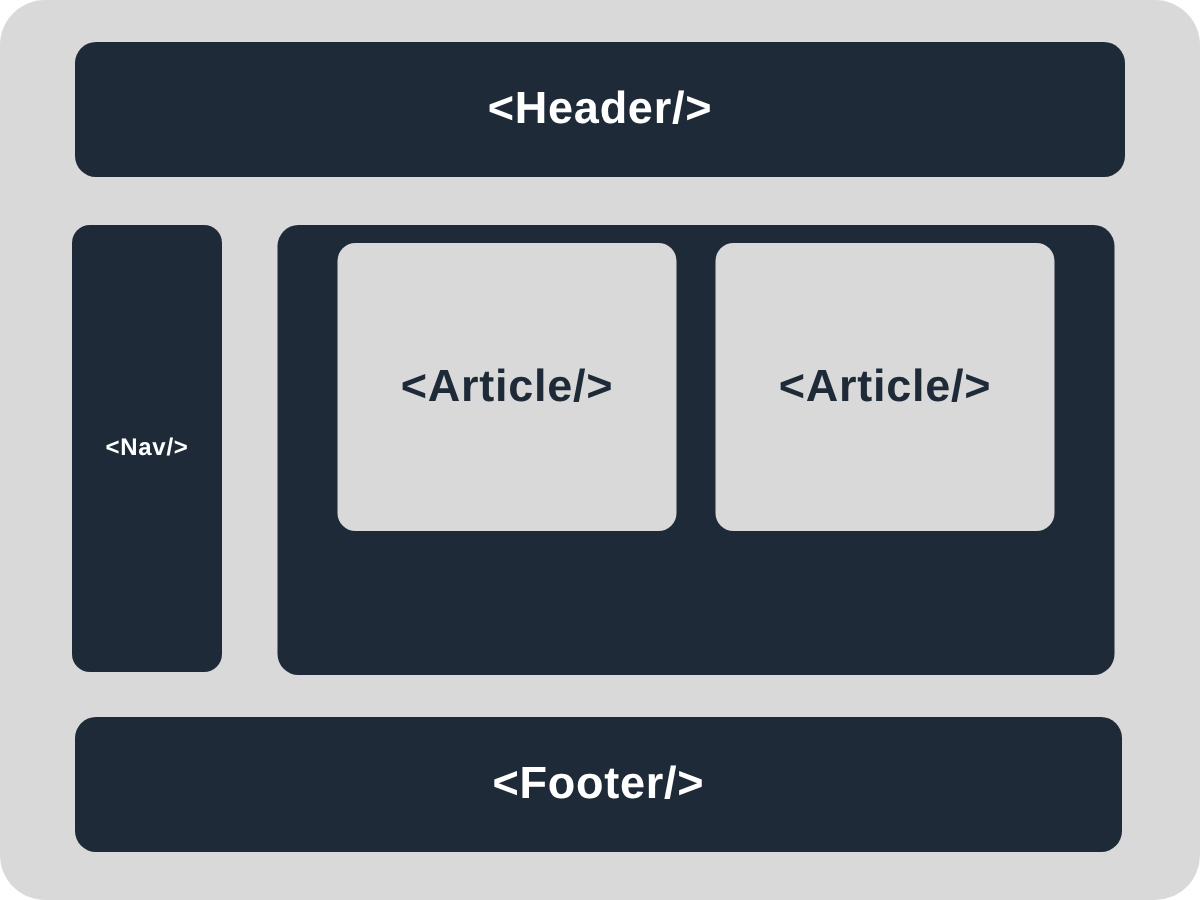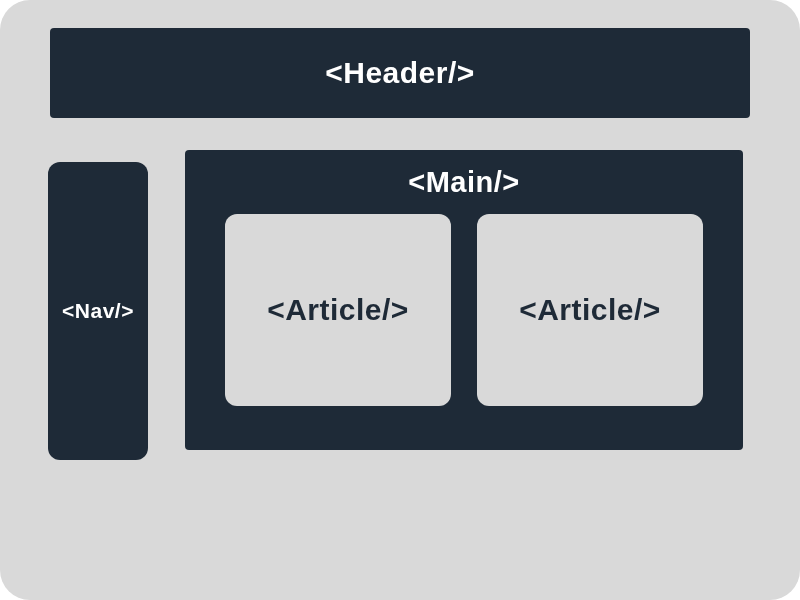--- a/index.html
+++ b/index.html
@@ -22,38 +22,37 @@
     position: absolute;
     left: 0; top: 0;
     width: 800px; height: 600px;
     background: var(--canvas-fill, #d9d9d9);
     border-radius: 30px;
   }
   .block {
     position: absolute;
     background: var(--block-fill, #1e2a37);
     color: var(--block-text, #ffffff);
-    border-radius: 4px;
+    border-radius: 14px;
     display: flex;
     align-items: center;
     justify-content: center;
     font-weight: 600;
     letter-spacing: 0.5px;
   }
   .block.header {
     left: 50px; top: 28px;
     width: 700px; height: 90px;
     font-size: 30px;
   }
   .block.nav {
     left: 48px; top: 150px;
     width: 100px; height: 298px;
-    font-size: 21px;
+    font-size: 16px;
     border-radius: 12px;
-    margin-top: 12px;
   }
   .block.main {
     left: 185px; top: 150px;
     width: 558px; height: 300px;
     flex-direction: column;
     justify-content: flex-start;
     font-size: 29px;
   }
   .main-label {
     margin-top: 14px;
@@ -92,24 +91,26 @@
 
   <div class="block header">
     <span>&lt;Header/&gt;</span>
   </div>
 
   <div class="block nav">
     <span>&lt;Nav/&gt;</span>
   </div>
 
   <div class="block main">
-    <div class="main-label">&lt;Main/&gt;</div>
     <div class="articles">
       <div class="article">
         <span>&lt;Article/&gt;</span>
       </div>
       <div class="article">
         <span>&lt;Article/&gt;</span>
       </div>
     </div>
   </div>
 
+  <div class="block footer">
+    <span>&lt;Footer/&gt;</span>
+  </div>
 </div>
 
 </body></html>

